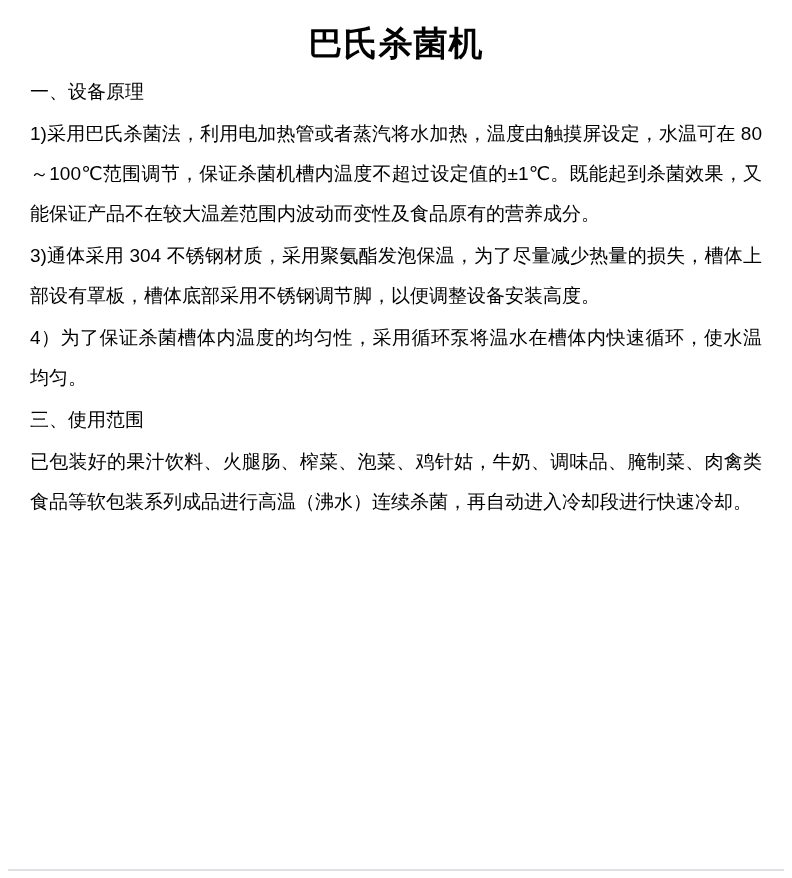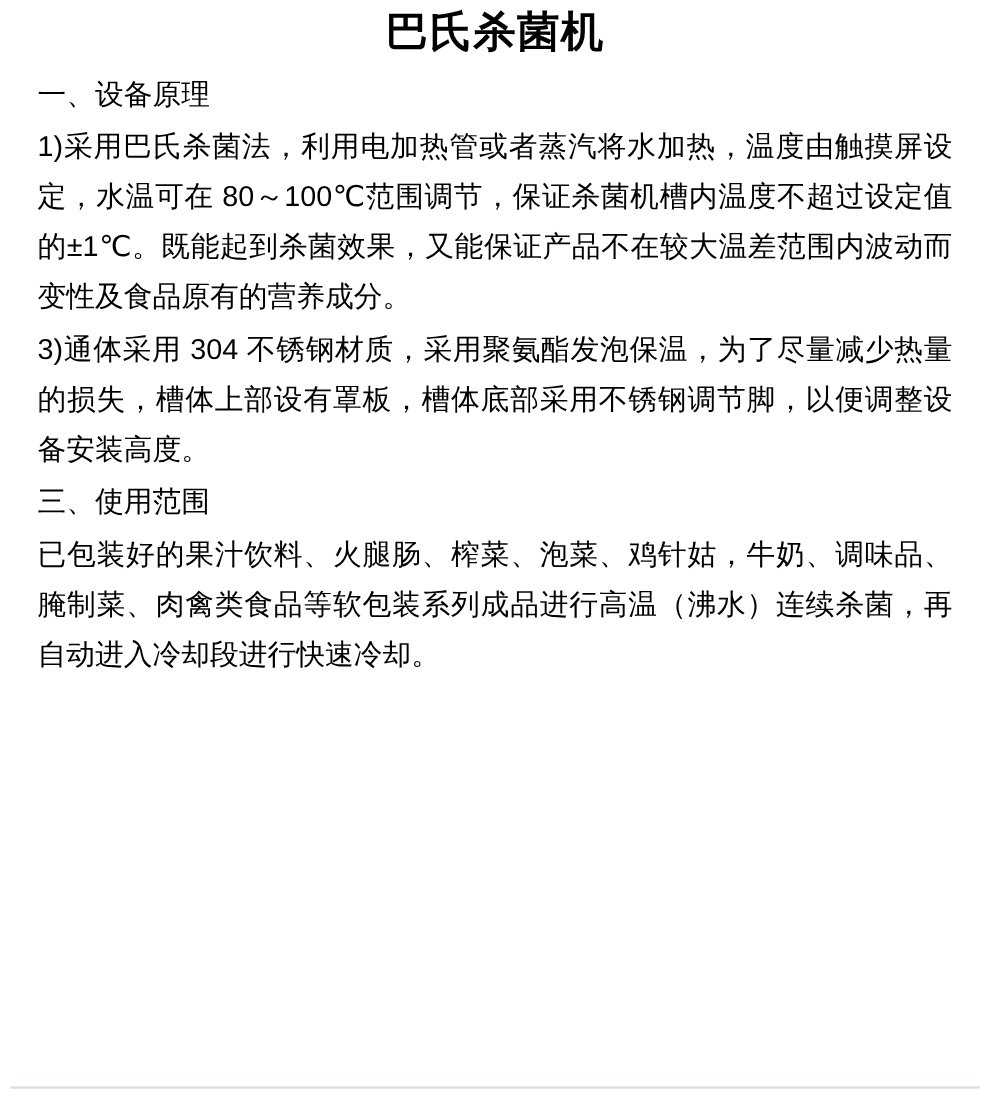--- a/index.html
+++ b/index.html
@@ -11,30 +11,30 @@
     position: relative;
     width: 792px;
     height: 878px;
     background: var(--bg, #ffffff);
     overflow: hidden;
     font-family: "Liberation Sans", "DejaVu Sans", sans-serif;
     color: var(--text, #000000);
   }
   .doc-title {
     margin: 0;
-    padding-top: 4px;
+    padding-top: 21px;
     height: 51px;
     line-height: 44px;
     font-size: 34px;
     font-weight: 700;
     text-align: center;
     letter-spacing: 1px;
   }
   .doc-body {
-    font-size: 23px;
+    font-size: 19px;
     line-height: 40px;
   }
   .doc-body p {
     margin: 0 30px;
     text-align: justify;
     text-justify: inter-ideograph;
     word-break: break-all;
   }
   .doc-body p + p {
     margin-top: 2px;
@@ -59,17 +59,18 @@
 </style>
 </head>
 <body>
 
 <div class="page">
   <h1 class="doc-title">巴氏杀菌机</h1>
   <div class="doc-body" id="doc-body">
       <p class="heading">一、设备原理</p>
       <p class="para"><span>1)采用巴氏杀菌法，利用电加热管或者蒸汽将水加热，温度由触摸屏设定，水温可在 80～100℃范围调节，保证杀菌机槽内温度不超过设定值的±1℃。既能起到杀菌效果，又能保证产品不在较大温差范围内波动而变性及食品原有的营养成分。</span></p>
       <p class="para"><span>3)通体采用 304 不锈钢材质，采用聚氨酯发泡保温，为了尽量减少热量的损失，槽体上部设有罩板，槽体底部采用不锈钢调节脚，以便调整设备安装高度。</span></p>
+      <p class="para"><span>4）为了保证杀菌槽体内温度的均匀性，采用循环泵将温水在槽体内快速循环，使水温均匀。</span></p>
       <p class="heading">三、使用范围</p>
       <p class="para"><span>已包装好的果汁饮料、火腿肠、榨菜、泡菜、鸡针姑，牛奶、调味品、腌制菜、肉禽类食品等软包装系列成品进行高温（沸水）连续杀菌，再自动进入冷却段进行快速冷却。</span></p>
     </div>
   <div class="bottom-divider"></div>
 </div>
 
 </body></html>

